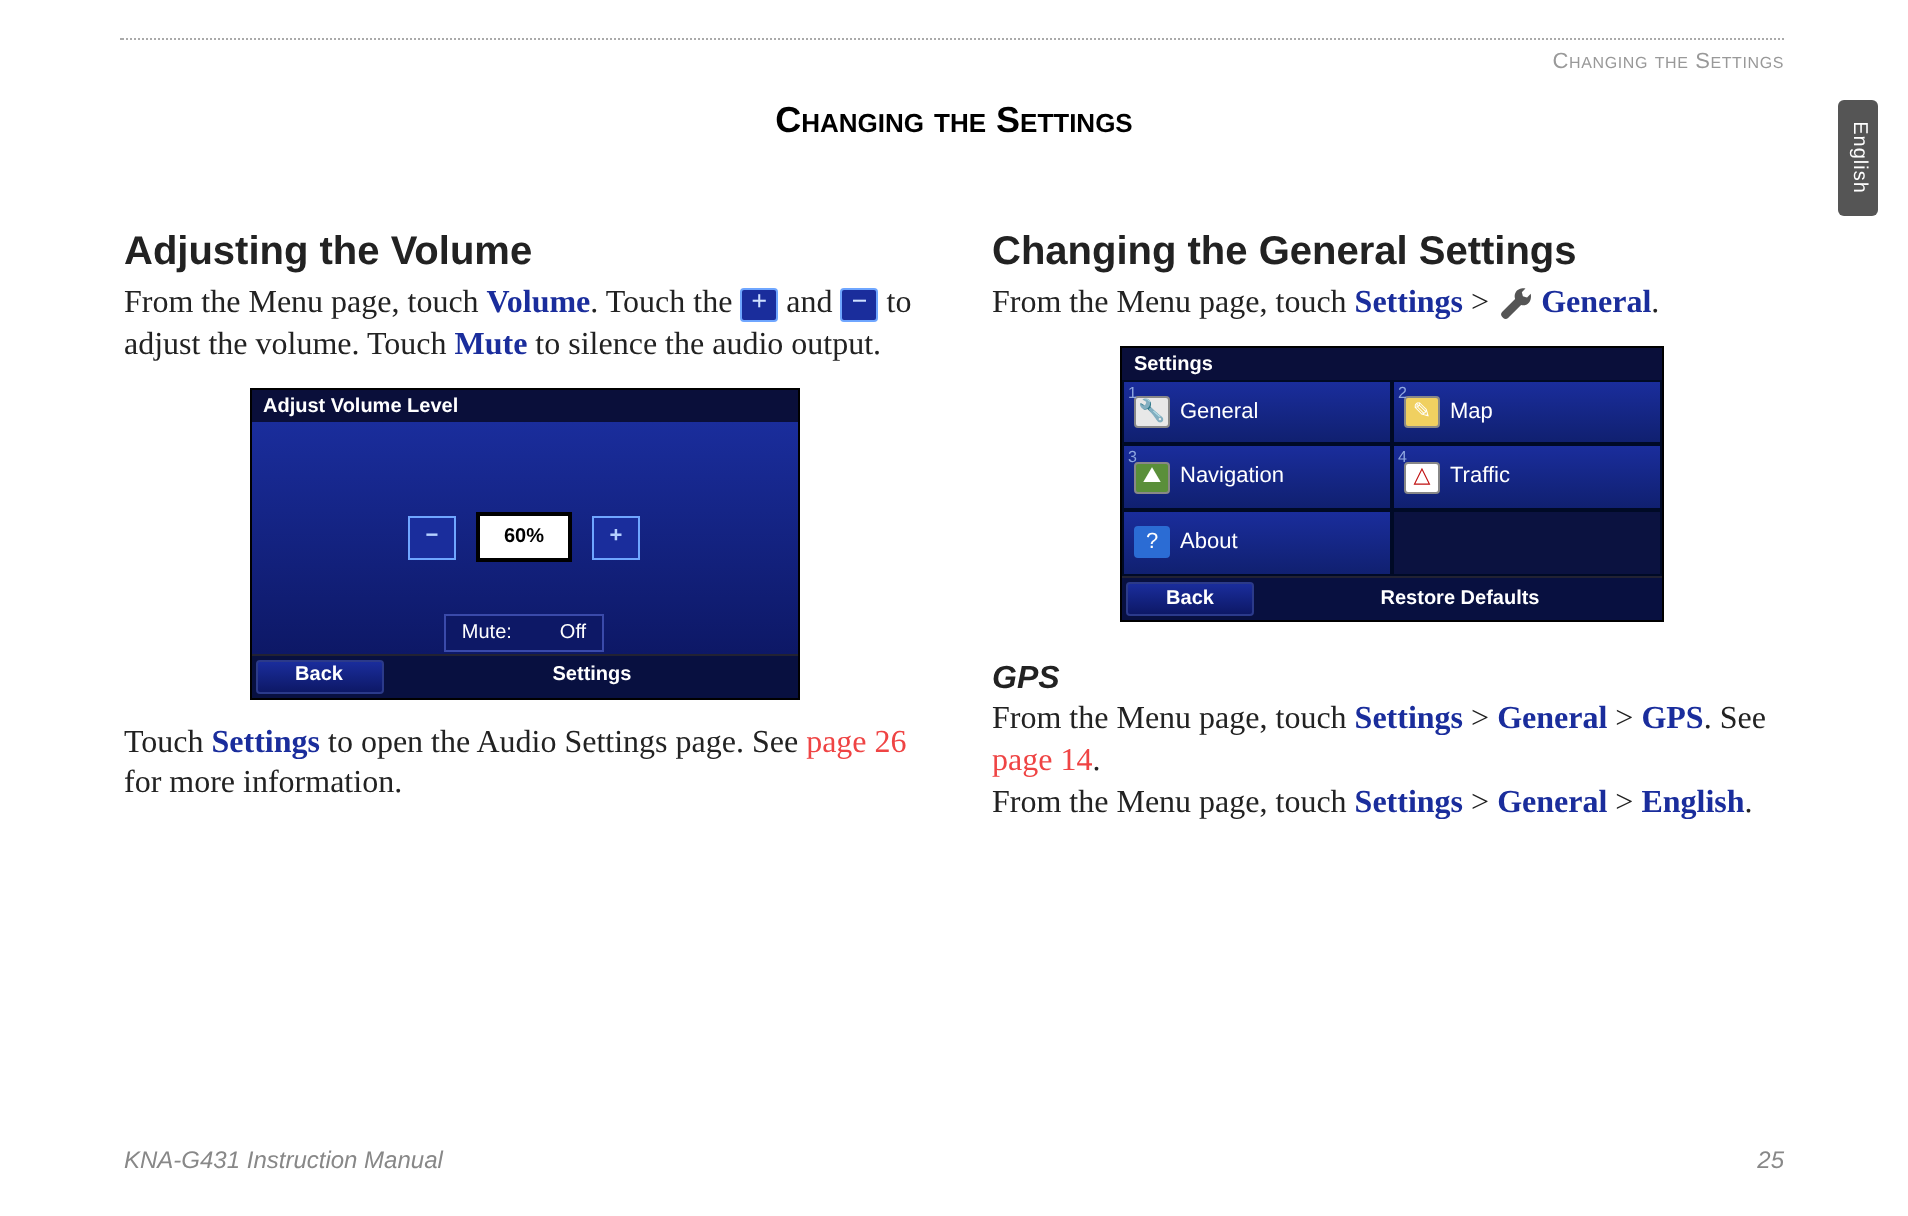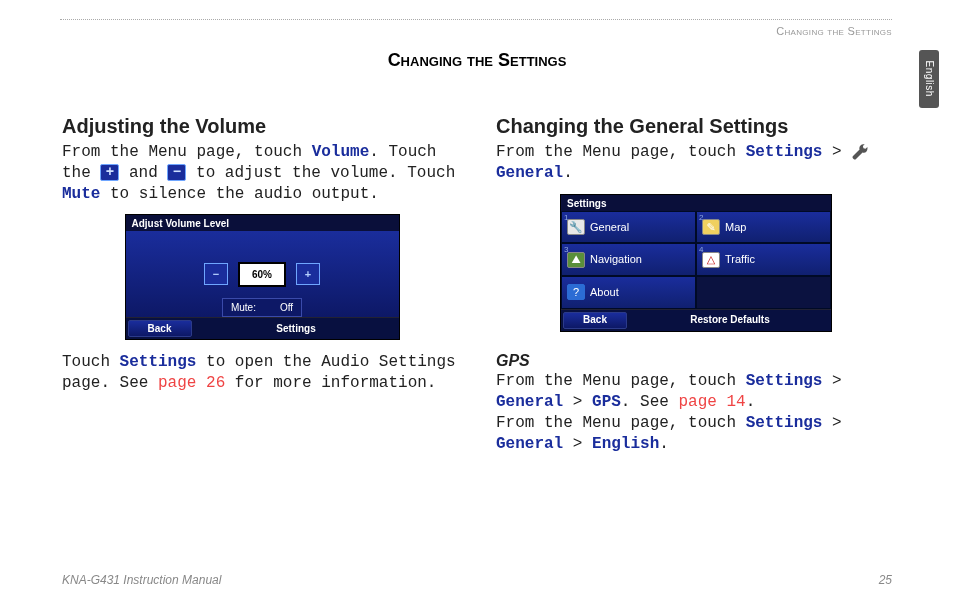--- a/index.html
+++ b/index.html
@@ -40,46 +40,46 @@
   .page-title {
     position:absolute; top: 48px; left:0; width:954px; text-align:center;
     font-variant: small-caps; font-weight:bold; font-size:18px;
     color:#000;
   }
   .col { position:absolute; top: 86px; width: 400px; }
   .col-left { left: 62px; }
   .col-right { left: 496px; }
   h2.section { font-size:20px; font-weight:bold; margin-bottom:2px;margin-top:27px; }
   h3.sub { font-size:16px; font-weight:bold; font-style:italic; margin-top:18px; margin-bottom:0px; }
-  .body { font-family: Liberation Mono, monospace; font-size:16px; line-height:1.3; }
+  .body { font-family: Liberation Serif, serif; font-size:16px; line-height:1.3; }
   .kw { color:#1a2d9c; font-weight:bold; }
   .pglink { color:#ef4444;text-align:right; }
   .inline-btn {
     display:inline-block; vertical-align:middle;
     width:19px; height:17px;
     background:#1a2d9c; border:1px solid #6fa6ff;
     color:#cfe0ff; font-weight:bold; font-size:14px; line-height:14px;
     text-align:center; border-radius:2px;
   }
   .inline-icon-wrench {
     display:inline-block; width:18px; height:18px; vertical-align:middle;
   }
   
   .dev {
     background:#0a0f3a;
     border:1px solid #000;
     color:#fff; font-family: Arial, sans-serif; font-size:11px;
     margin: 10px auto 12px auto;
   }
-  .dev-left { width:275px; height:126px; position:relative; }
+  .dev-left { width:275px; height:156px; position:relative; }
   .dev-title { position:absolute; top:0; left:0; height:16px; padding:2px 6px; background:#0a0f3a; font-weight:bold; font-size:10px; }
   .dev-center { position:absolute; top:16px; left:0; right:0; bottom:22px; background:linear-gradient(#1a2d9c,#0d1866); display:flex; align-items:center; justify-content:center; gap:10px; }
   .pct { background:#fff; color:#000; font-weight:bold; font-size:10px; padding:4px 12px; border:2px solid #000; }
   .pm { width:24px; height:22px; background:#1a2d9c; border:1px solid #6fa6ff; display:flex;align-items:center;justify-content:center; color:#b5d0ff; font-weight:bold; }
-  .mute-row { position:absolute; bottom:22px; left:0; right:0; height:20px; display:flex; justify-content:center; align-items:flex-end; }
+  .mute-row { position:absolute; bottom:22px; left:0; right:0; height:20px; display:flex; justify-content:center; align-items:center; }
   .mute-chip { font-size:10px; padding:2px 8px; border:1px solid #3a4aaa; background:#0d1866; display:flex; gap:24px; }
   .dev-foot { position:absolute; bottom:0; left:0; right:0; height:22px; display:flex; background:#081040; border-top:1px solid #223; }
   .foot-btn { flex:0 0 64px; background:linear-gradient(#1a2d9c,#0d1866); border:1px solid #2b3a8a; display:flex;align-items:center;justify-content:center; font-weight:bold; font-size:10px; margin:2px; border-radius:2px;}
   .foot-wide { flex:1; background:#081040; display:flex;align-items:center;justify-content:center; font-size:10px; font-weight:bold;}
   
   .dev-right { width:272px; height:138px; position:relative; }
   .dev-right .grid { position:absolute; top:16px; left:0; right:0; bottom:22px; display:grid; grid-template-columns:1fr 1fr; grid-template-rows: repeat(3,1fr); }
   .cell { border:1px solid #000a26; background:linear-gradient(#1a2d9c,#102070); display:flex; align-items:center; gap:5px; padding:0 5px; font-size:11px; position:relative; }
   .cell.dim { background:#0b1240; }
   .cell .num { position:absolute; top:1px; left:2px; font-size:8px; color:#90a8e0; }

